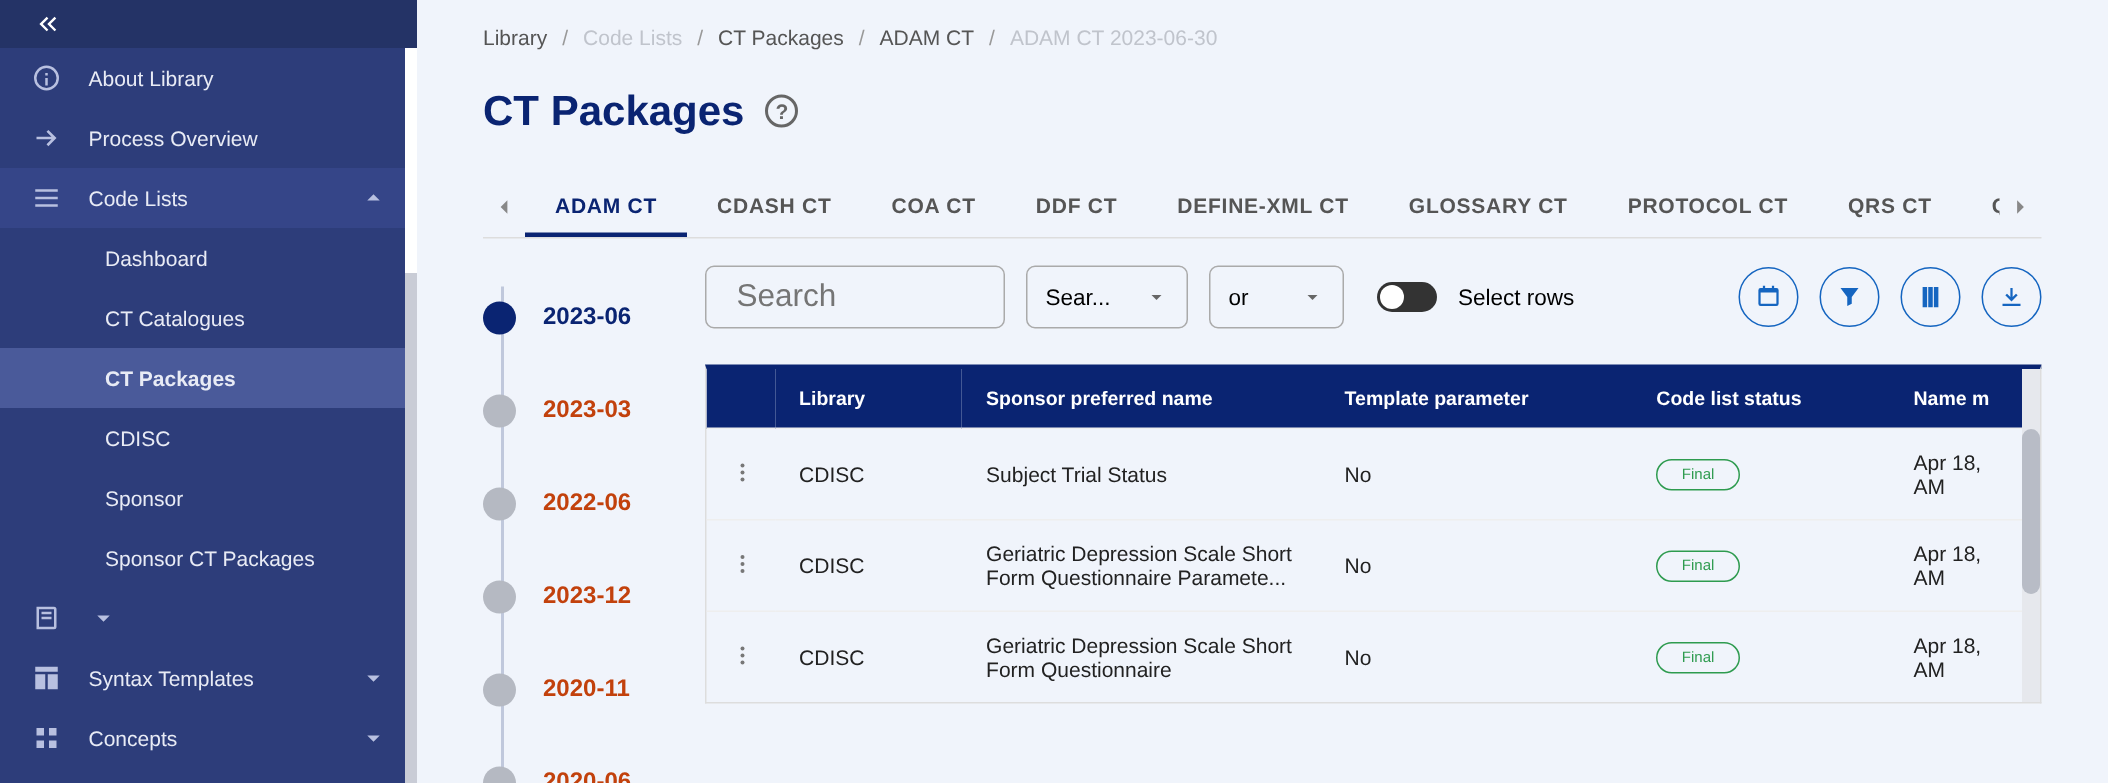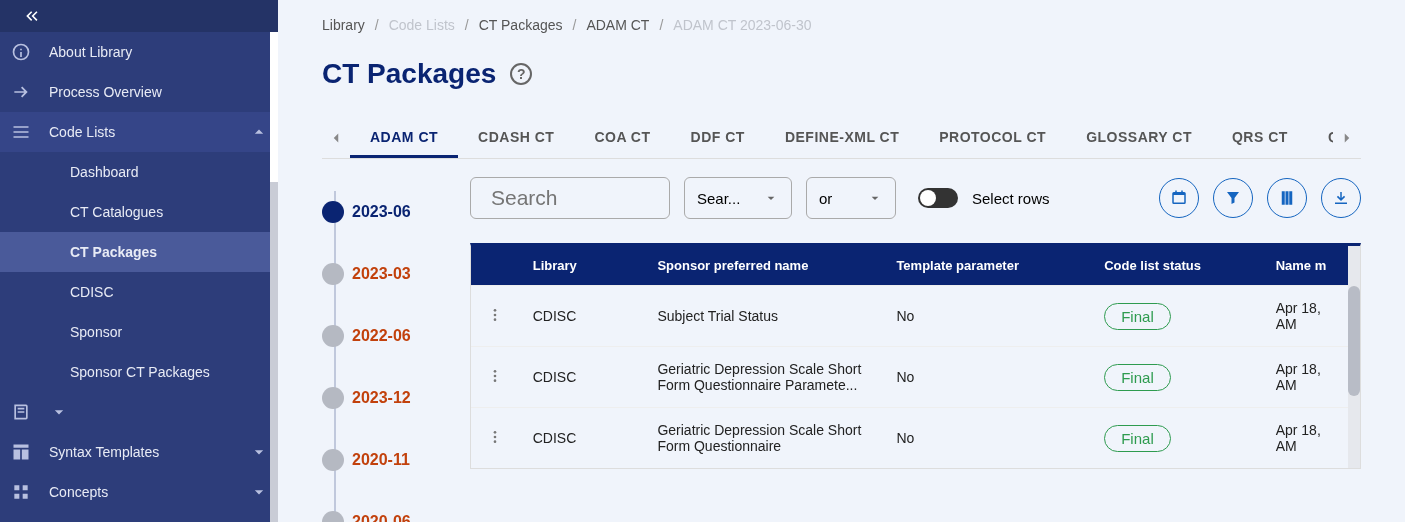--- a/index.html
+++ b/index.html
@@ -2,21 +2,21 @@
 <html><head>
 <meta charset="utf-8">
 <style>
 *{box-sizing:border-box;margin:0;padding:0;font-family:'Segoe UI',Arial,sans-serif}
 body{background:#f0f4fb;width:1405px;height:522px;overflow:hidden;position:relative}
 .sidebar{position:absolute;left:0;top:0;width:278px;height:522px;background:#2d3d7a;color:#fff}
 .sidebar-scroll{position:absolute;right:0;top:32px;width:8px;height:490px;background:#c9ccd6}
 .sidebar-scroll-thumb{position:absolute;right:0;top:32px;width:8px;height:150px;background:#fff}
 .collapse-btn{width:278px;height:32px;background:#243366;display:flex;align-items:center;padding-left:24px}
 .collapse-btn svg{fill:#fff}
-.nav-item{display:flex;align-items:center;height:40px;padding:0 9px;cursor:pointer;font-size:14px;color:#e8ebf5}
+.nav-item{display:flex;align-items:center;height:40px;padding:0 19px;cursor:pointer;font-size:14px;color:#e8ebf5}
 .nav-item.sub{padding-left:70px;font-size:14px}
 .nav-item.active{background:#4a5a9a;font-weight:600}
 .nav-item .nav-icon{width:24px;height:24px;margin-right:16px;display:flex;align-items:center;justify-content:center;flex-shrink:0}
 .nav-item .nav-label{flex:1}
 .nav-item .chev{width:20px;height:20px}
 .nav-item .chev svg{fill:#b8c0e0}
 .nav-icon svg{fill:#b8c0e0}
 .main{position:absolute;left:278px;top:0;right:0;height:383px;background:#f0f4fb;padding:0 44px}
 .breadcrumb{display:flex;align-items:center;height:50px;font-size:14px;color:#555;gap:10px}
 .breadcrumb .bc-item{color:#555}
@@ -27,21 +27,21 @@
 .help-icon{width:22px;height:22px;border:2px solid #666;border-radius:50%;display:flex;align-items:center;justify-content:center;font-size:14px;color:#666;font-weight:700}
 .tabs-row{display:flex;align-items:center;border-bottom:1px solid #ddd;margin-bottom:18px}
 .tab-arrow{width:28px;height:40px;display:flex;align-items:center;justify-content:center;cursor:pointer}
 .tab-arrow svg{fill:#888}
 .tabs{display:flex;flex:1;overflow:hidden;gap:0}
 .tab{padding:10px 20px;font-size:14px;font-weight:700;color:#555;letter-spacing:.5px;cursor:pointer;white-space:nowrap;border-bottom:3px solid transparent}
 .tab.active{color:#0a2472;border-bottom-color:#0a2472}
 .content-row{display:flex;gap:18px}
 .timeline{width:130px;flex-shrink:0;position:relative;padding-top:4px}
 .timeline-line{position:absolute;left:12px;top:14px;bottom:0;width:2px;background:#c0c8dc}
-.timeline-item{display:flex;align-items:center;gap:8px;height:62px;position:relative}
+.timeline-item{display:flex;align-items:center;gap:18px;height:62px;position:relative}
 .timeline-dot{width:22px;height:22px;border-radius:50%;background:#b5b9c2;z-index:1}
 .timeline-dot.active{background:#0a2472}
 .timeline-label{font-size:16px;font-weight:700;color:#c2410c;white-space:nowrap}
 .timeline-label.active{color:#0a2472}
 .table-area{flex:1;min-width:0}
 .toolbar{display:flex;align-items:center;gap:14px;margin-bottom:24px}
 .search-box{position:relative;width:200px;height:42px;border:1px solid #aaa;border-radius:6px;display:flex;align-items:center;padding:0 12px}
 .search-box svg{fill:#666;margin-right:8px}
 .search-box input{border:none;outline:none;font-size:21px;flex:1;background:transparent}
 .select-box{height:42px;border:1px solid #aaa;border-radius:6px;display:flex;align-items:center;padding:0 12px;gap:8px;font-size:15px;cursor:pointer}
@@ -59,21 +59,21 @@
 .table-wrap{display:flex}
 .table-scroll{width:12px;background:#e6e8ed;flex-shrink:0}
 .table-scroll-thumb{width:12px;height:110px;background:#b8bcc6;border-radius:6px;margin-top:40px}
 .table-body{flex:1;overflow:hidden}
 table{border-collapse:collapse;width:100%;table-layout:fixed}
 thead th{background:#0a2472;color:#fff;font-size:13px;font-weight:700;text-align:left;padding:12px 16px;white-space:nowrap}
 thead th:first-child{width:44px}
 tbody td{padding:14px 16px;font-size:14px;color:#222;border-top:1px solid #eee;vertical-align:middle}
 .row-menu{width:44px;text-align:center}
 .row-menu svg{fill:#777}
-.status-chip{display:inline-block;padding:4px 16px;border:1px solid #2e9b4f;border-radius:18px;color:#2e9b4f;font-size:15px}
+.status-chip{display:inline-block;padding:4px 16px;border:1px solid #2e9b4f;border-radius:18px;color:#2e9b4f;font-size:10px}
 .col-lib{width:120px}
 .col-name{width:230px}
 .col-tp{width:200px}
 .col-status{width:165px}
 .col-date{width:85px}
 </style>
 </head>
 <body>
 
 <div class="sidebar">
@@ -184,22 +184,22 @@
         <svg width="18" height="18" viewBox="0 0 24 24">
           <path d="M15 6l-6 6 6 6z"></path>
         </svg>
       </div>
     <div class="tabs">
       <div class="tab active">ADAM CT</div>
       <div class="tab">CDASH CT</div>
       <div class="tab">COA CT</div>
       <div class="tab">DDF CT</div>
       <div class="tab">DEFINE-XML CT</div>
+      <div class="tab">GLOSSARY CT</div>
       <div class="tab">PROTOCOL CT</div>
-      <div class="tab">GLOSSARY CT</div>
       <div class="tab">QRS CT</div>
       <div class="tab">Q</div>
     </div>
     <div class="tab-arrow">
         <svg width="18" height="18" viewBox="0 0 24 24">
           <path d="M9 6l6 6-6 6z"></path>
         </svg>
       </div>
   </div>
   <div class="content-row">

